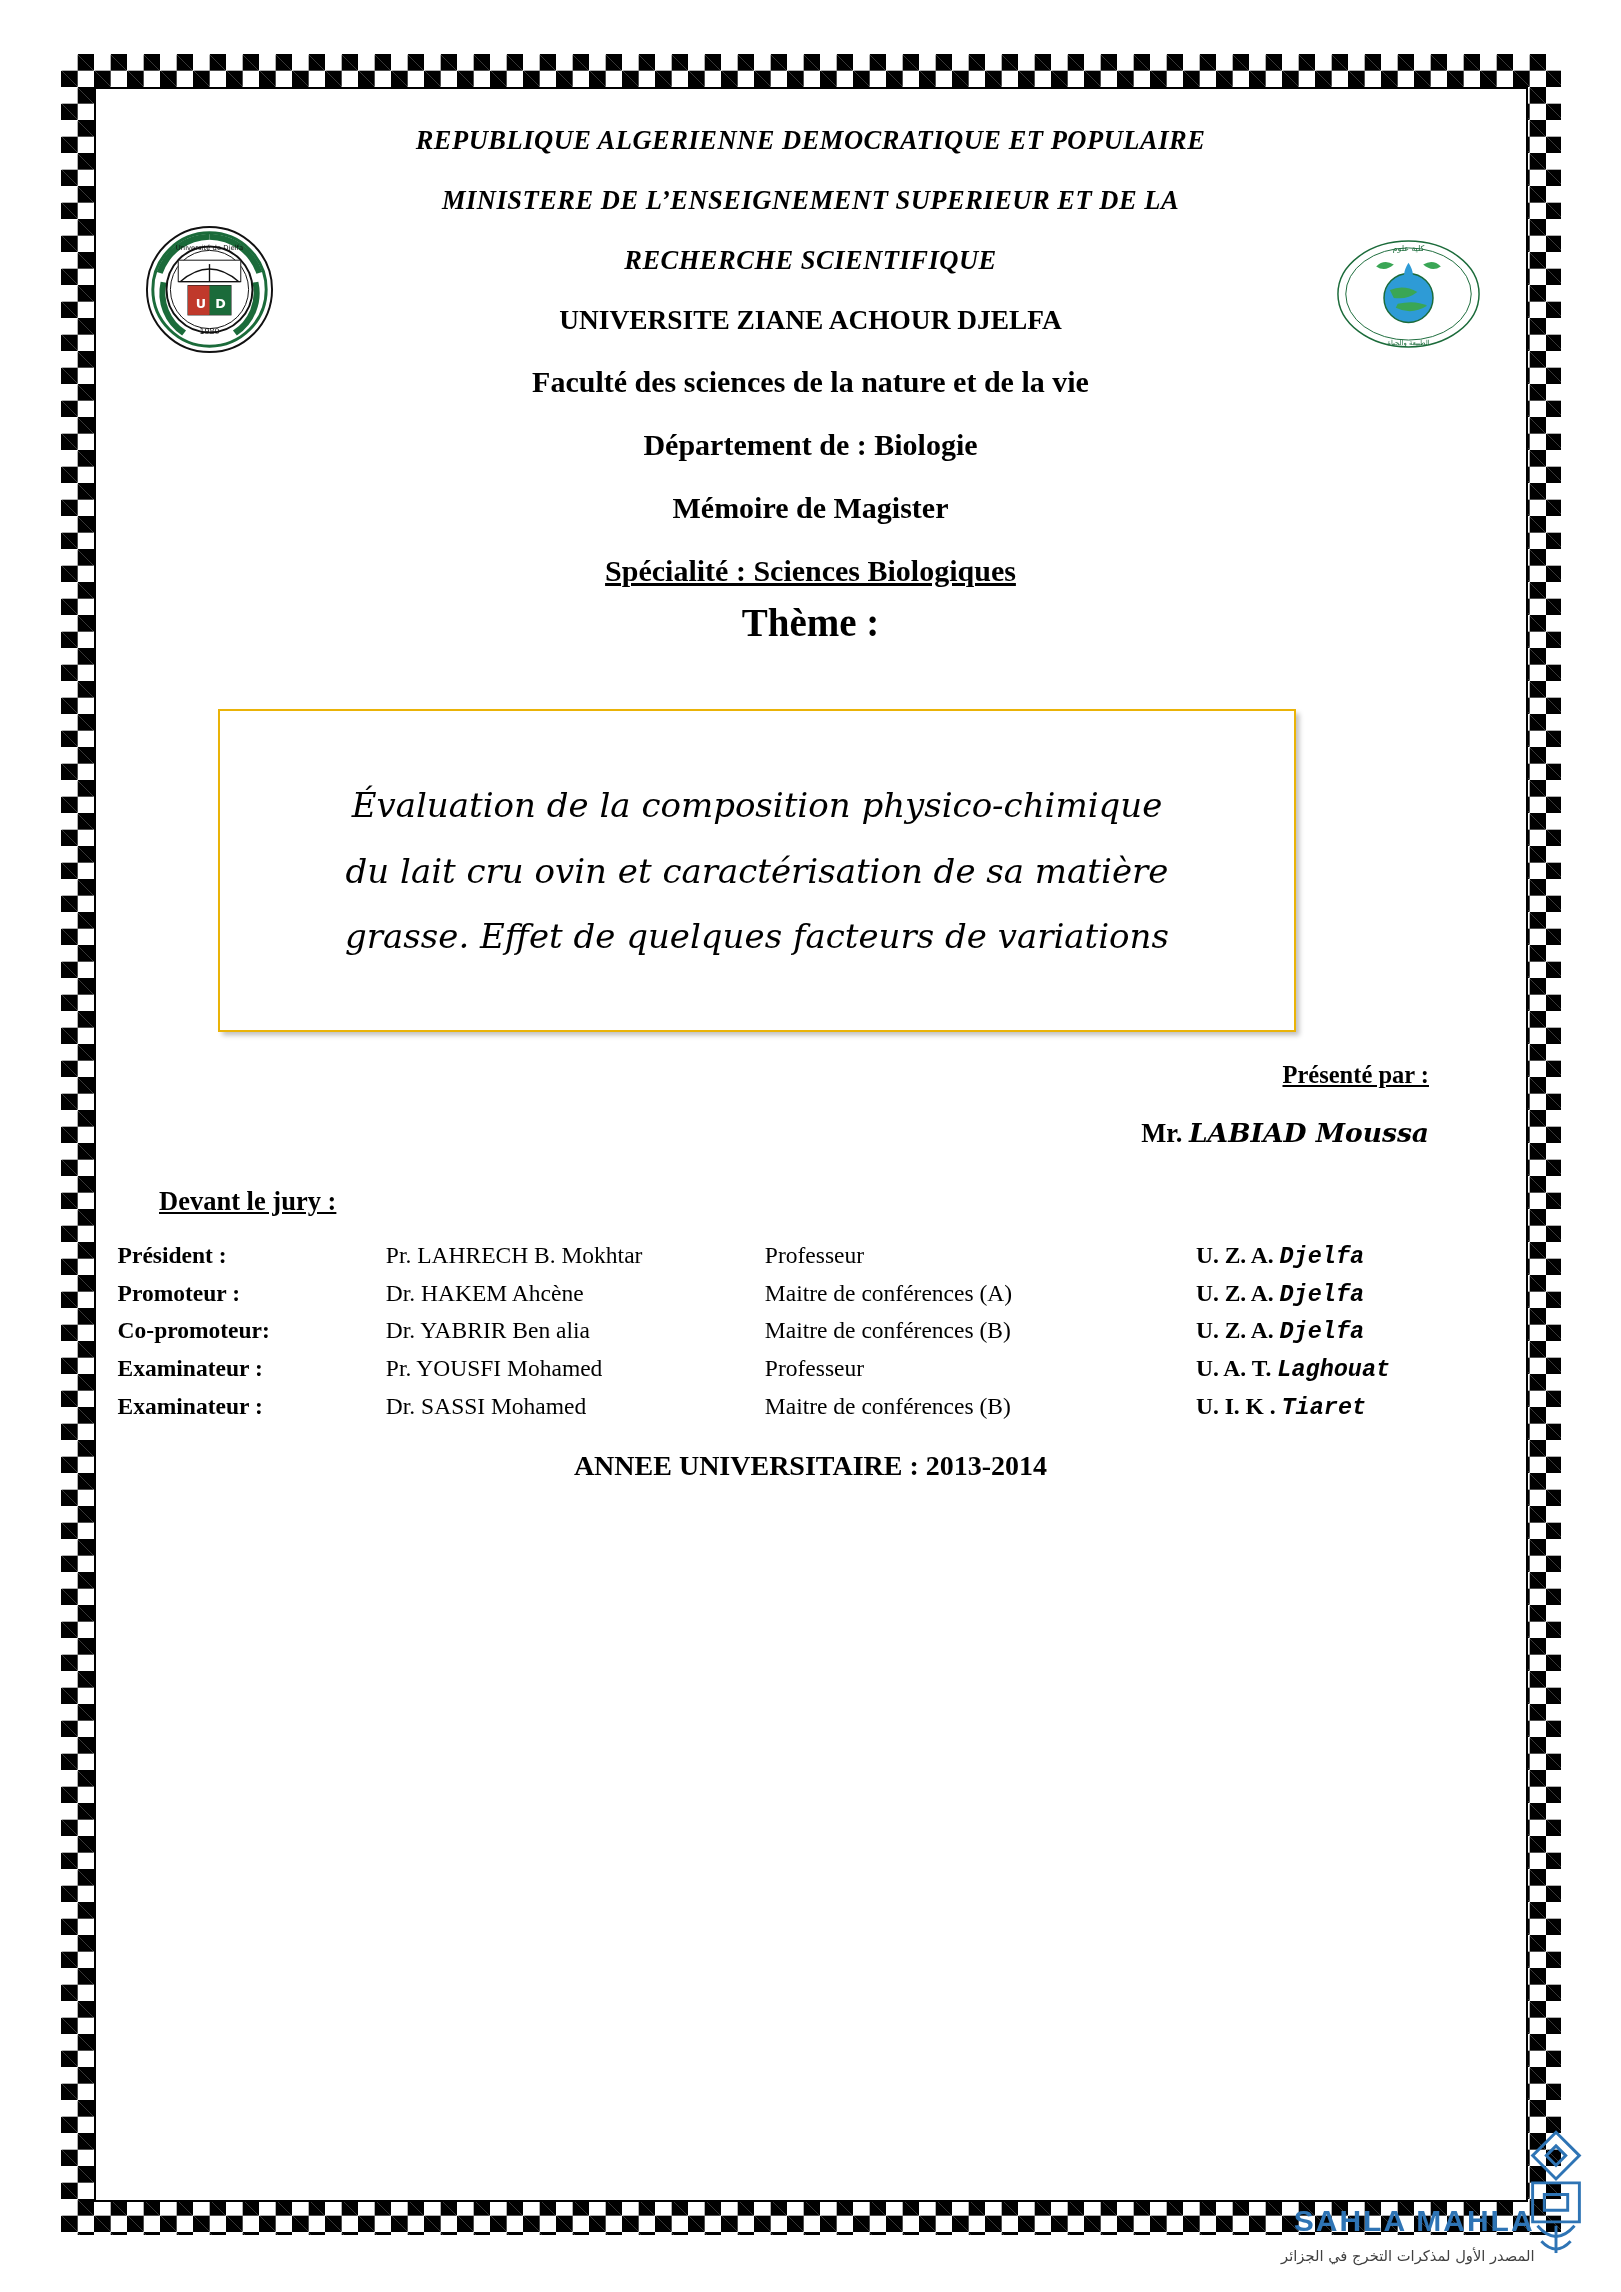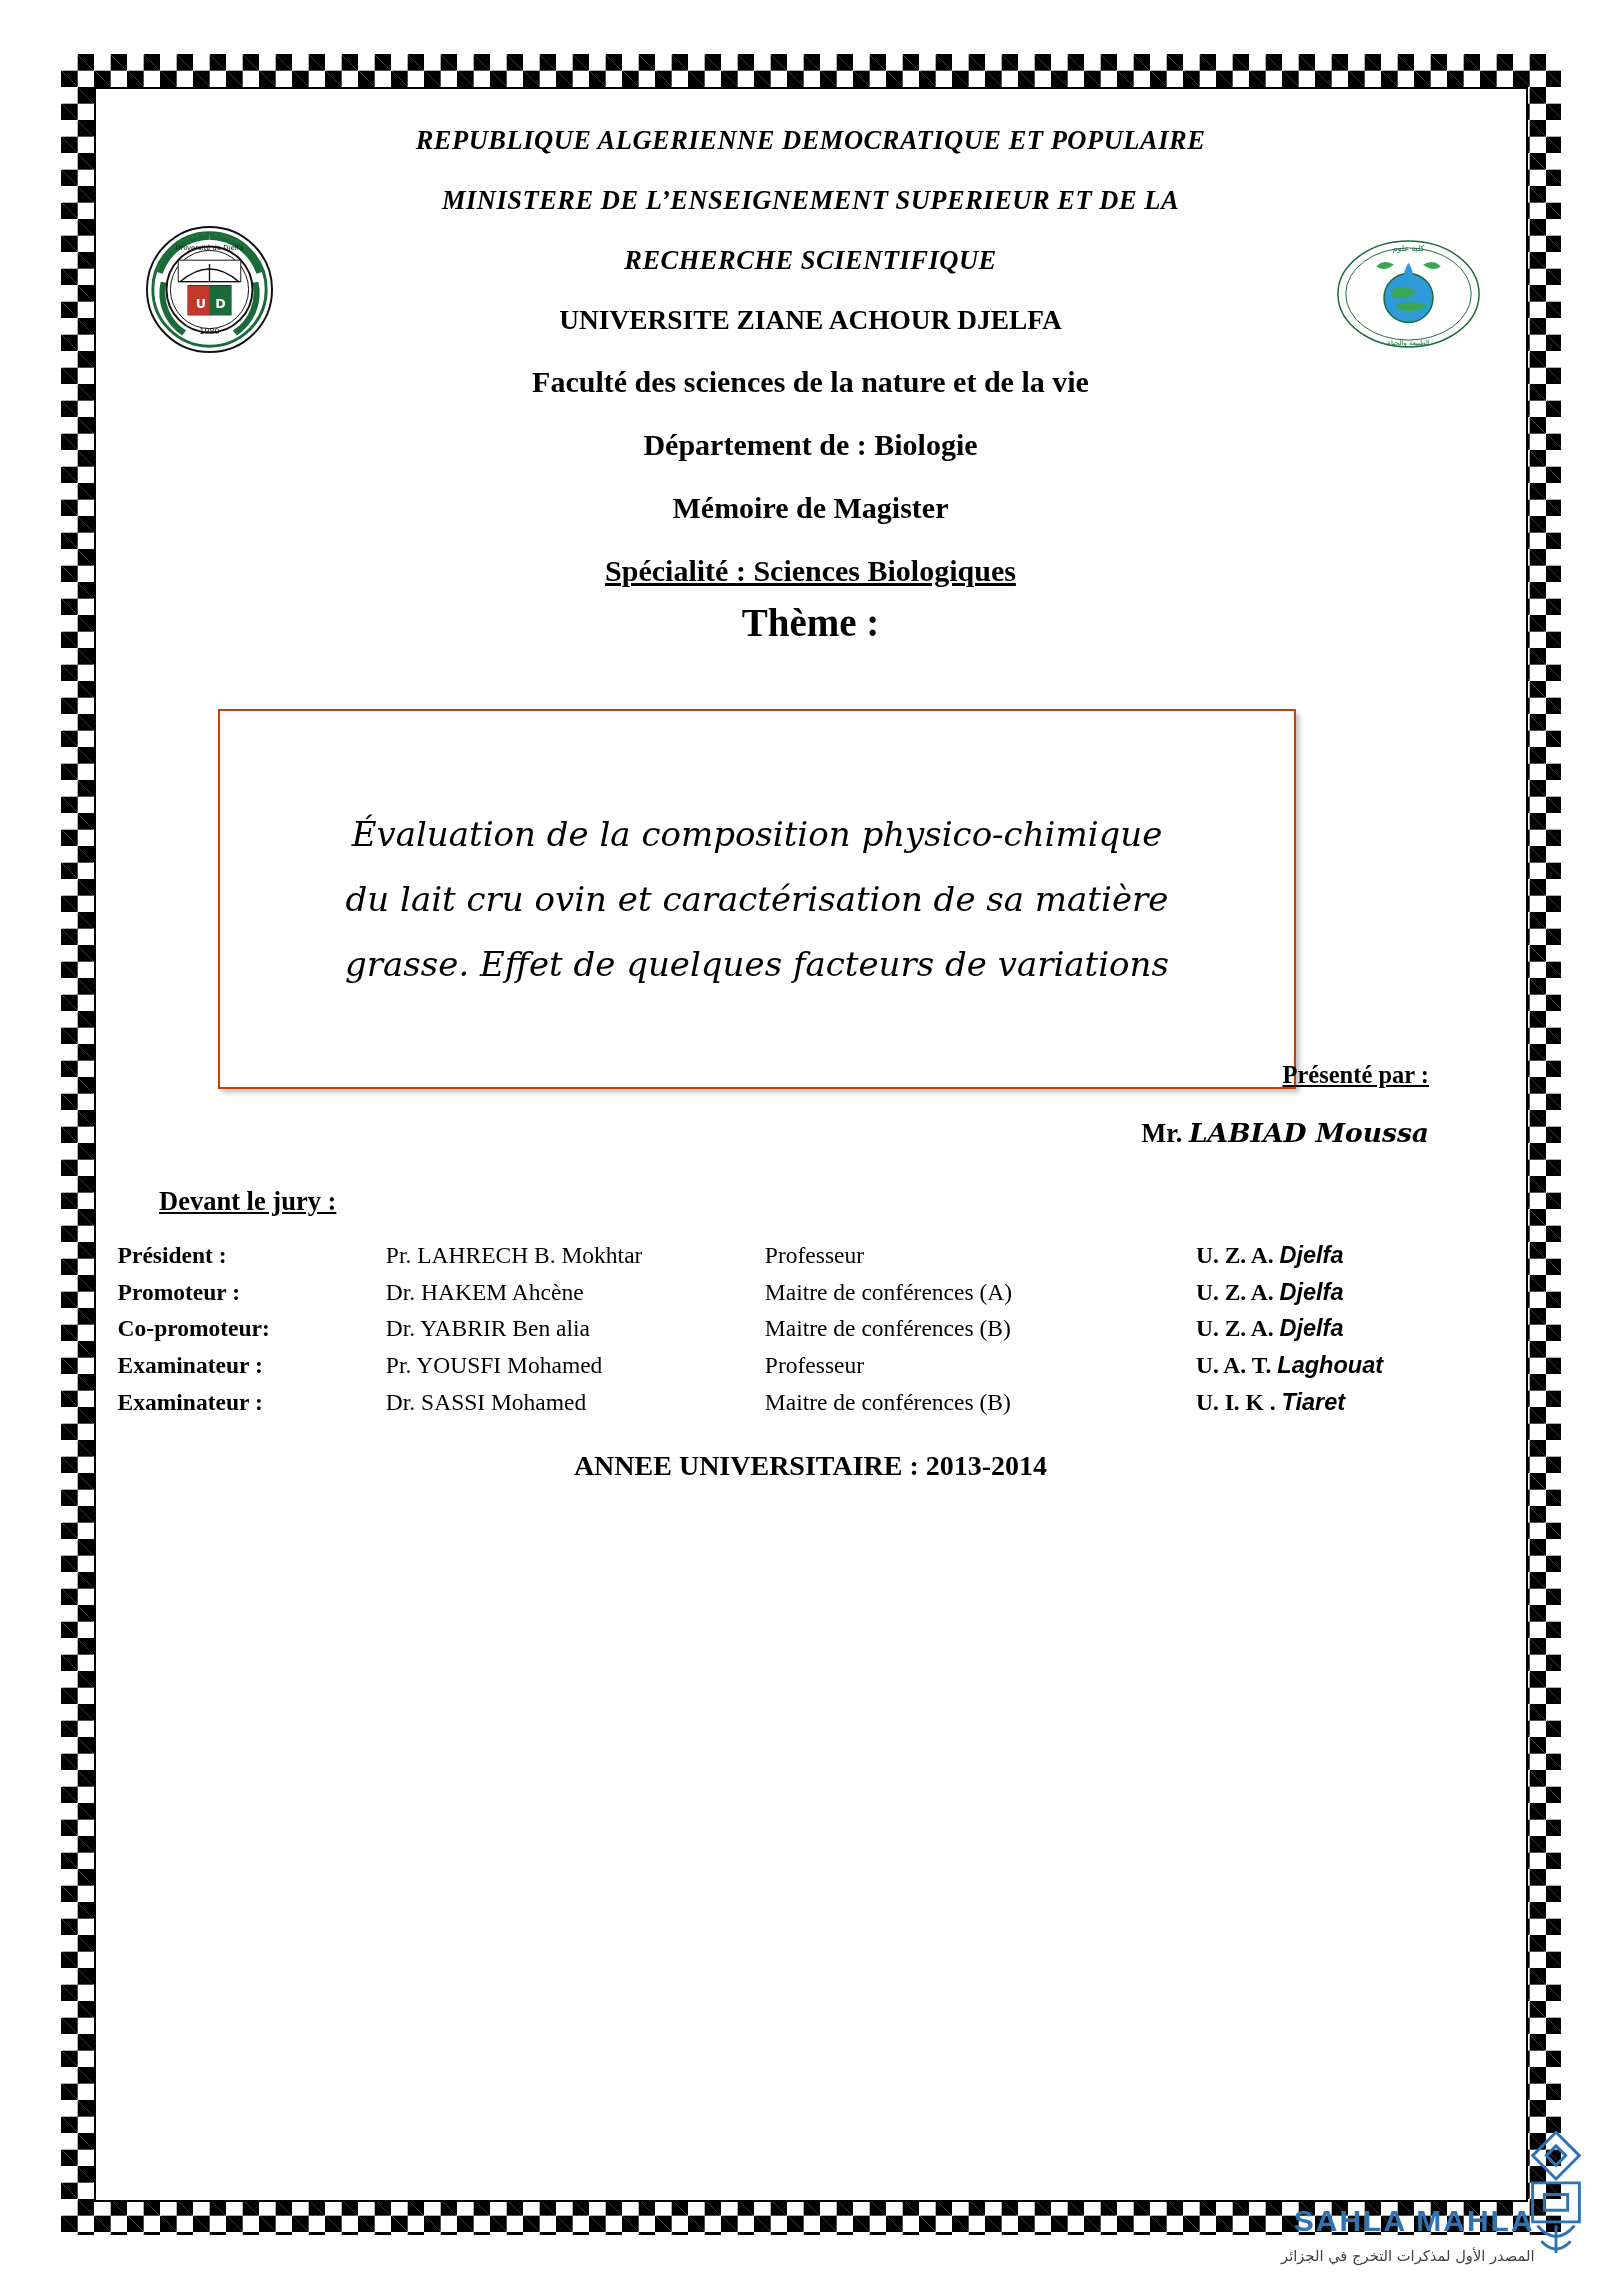--- a/index.html
+++ b/index.html
@@ -103,22 +103,22 @@
     width: 147px;
     height: 118px;
   }
 
   
   .theme-box {
     position: absolute;
     left: 120px;
     top: 619px;
     width: 1078px;
-    height: 380px;
-    border: 2px solid #c2410c;
+    height: 323px;
+    border: 2px solid #eab308;
     box-sizing: border-box;
     box-shadow: 3.9px 3.9px 4.9px rgba(0,0,0,0.25);
     display: flex;
     flex-direction: column;
     justify-content: center;
     align-items: center;
   }
   .theme-text-line {
     font-family: "DejaVu Serif", serif;
     font-style: italic;
@@ -169,21 +169,21 @@
     font-size: 23.5px;
   }
   .jury-table td {
     padding: 4.9px 0;
     vertical-align: top;
   }
   .c-role { width: 201px; font-weight: bold; }
   .c-name { width: 284px; }
   .c-grade { width: 323px; }
   .c-uni { width: 235px; font-weight: bold; }
-  .c-uni .city { font-family: Liberation Sans, sans-serif; font-style: italic; font-weight: bold; }
+  .c-uni .city { font-family: Liberation Mono, monospace; font-style: italic; font-weight: bold; }
 
   
   .year {
     position: absolute;
     left: 0;
     right: 0;
     top: 1360px;
     text-align: center;
     font-weight: bold;
     font-size: 28px;

